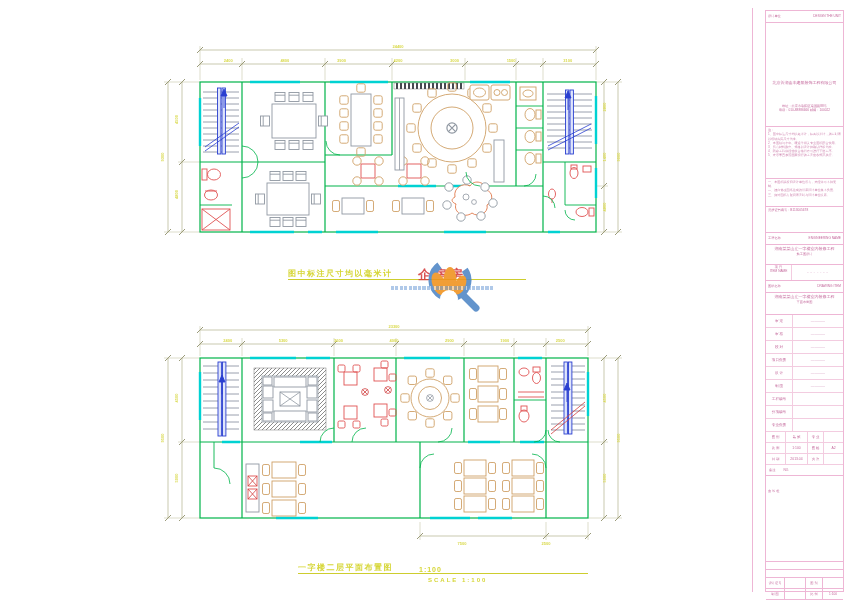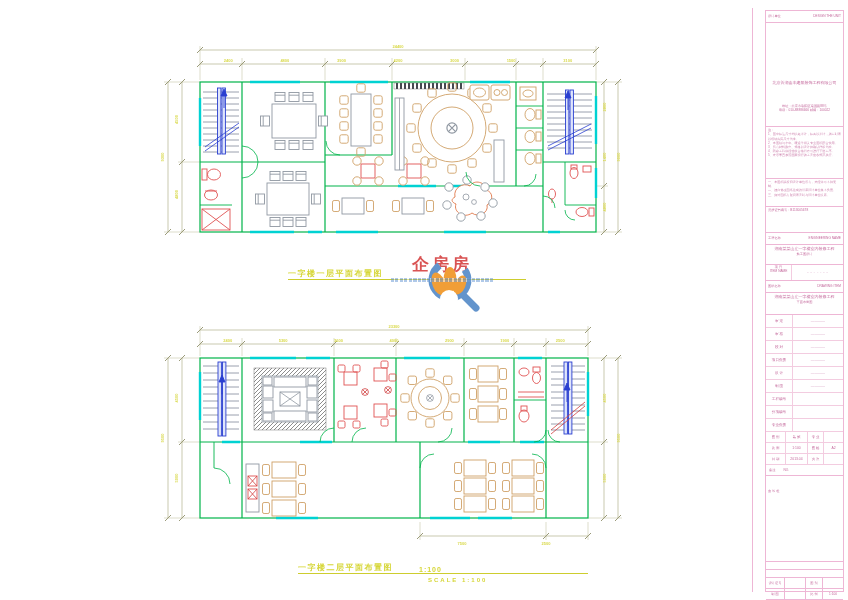--- a/index.html
+++ b/index.html
@@ -31,21 +31,21 @@
           color:#d9d94a;font-size:4px;font-weight:bold;height:8px;line-height:8px;}
   .vdim{transform-origin:0 0;transform:rotate(-90deg);}
   
   .ptitle{position:absolute;color:#d6d636;font-weight:bold;
           border-bottom:1.5px solid #cdcd2e;display:flex;align-items:flex-end;}
   .ptitle .t{font-size:8px;letter-spacing:1.5px;}
   .ptitle .s{font-size:7px;margin-left:26px;letter-spacing:1px;}
   .psub{position:absolute;color:#d6d636;font-size:6px;font-weight:bold;letter-spacing:2px;}
   
   #wm{position:absolute;left:382px;top:252px;width:120px;height:100px;opacity:.88;text-align:center;}
-  #wm .brand{color:#d43c3c;font-size:17px;font-weight:bold;letter-spacing:3px;margin-top:1px;}
+  #wm .brand{color:#d43c3c;font-size:13px;font-weight:bold;letter-spacing:3px;margin-top:14px;}
   #wm .strip{height:4px;width:102px;margin:2px auto 0 auto;opacity:.55;
              background:repeating-linear-gradient(90deg,#5b8fd0 0 3px,#ffffff 3px 4.5px);}
   
   #tb{position:absolute;left:765px;top:10px;width:79px;height:582px;
       border:1px solid #eeb6d5;color:#c4699c;box-sizing:border-box;background:#fff;}
   #tb .bb{border-bottom:1px solid #eeb6d5;box-sizing:border-box;}
   #tb .f3{font-size:3.2px;line-height:4.4px;}
   #tb .f4{font-size:4px;line-height:5.5px;}
   #tb .hdr{display:flex;justify-content:space-between;align-items:center;height:12px;padding:0 2px;}
   #tb .cen{text-align:center;}
@@ -512,21 +512,21 @@
     </div>
 <div class="dimrow vdim" style="left:615px;top:518px;width:160px;justify-content:center;">
       <span>9500</span>
     </div>
 <div class="dimrow" style="left:420px;top:540px;width:168px;">
       <span>7500</span>
       <span>2500</span>
     </div>
 
 <div class="ptitle" style="left:288px;top:266px;width:238px;height:13px;">
-  <span class="t">一字楼一层平面布置图</span>
+  <span class="t">图中标注尺寸均以毫米计</span>
 </div>
 <div class="ptitle" style="left:298px;top:559px;width:290px;height:14px;">
   <span class="t">一字楼二层平面布置图</span>
   <span class="s">1:100</span>
 </div>
 <div class="psub" style="left:428px;top:577px;">SCALE 1:100</div>
 
 <div id="wm">
   <svg width="120" height="62">
     <circle cx="68" cy="28" r="18" fill="none" stroke="#4e86c6" stroke-width="7" stroke-dasharray="84 30" transform="rotate(-35 68 28)"></circle>

